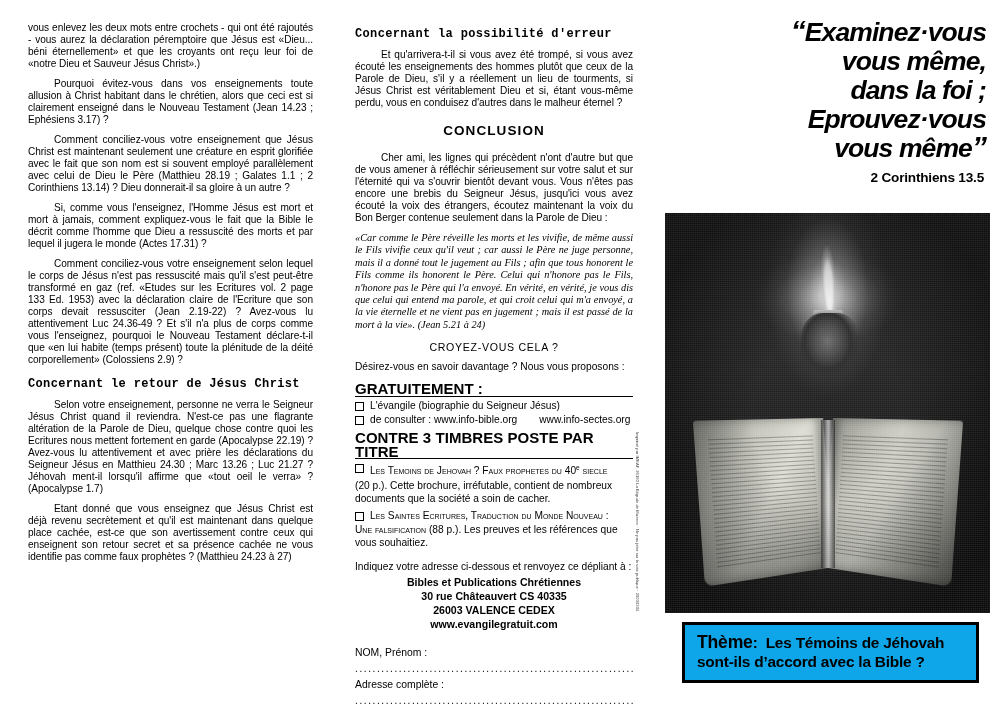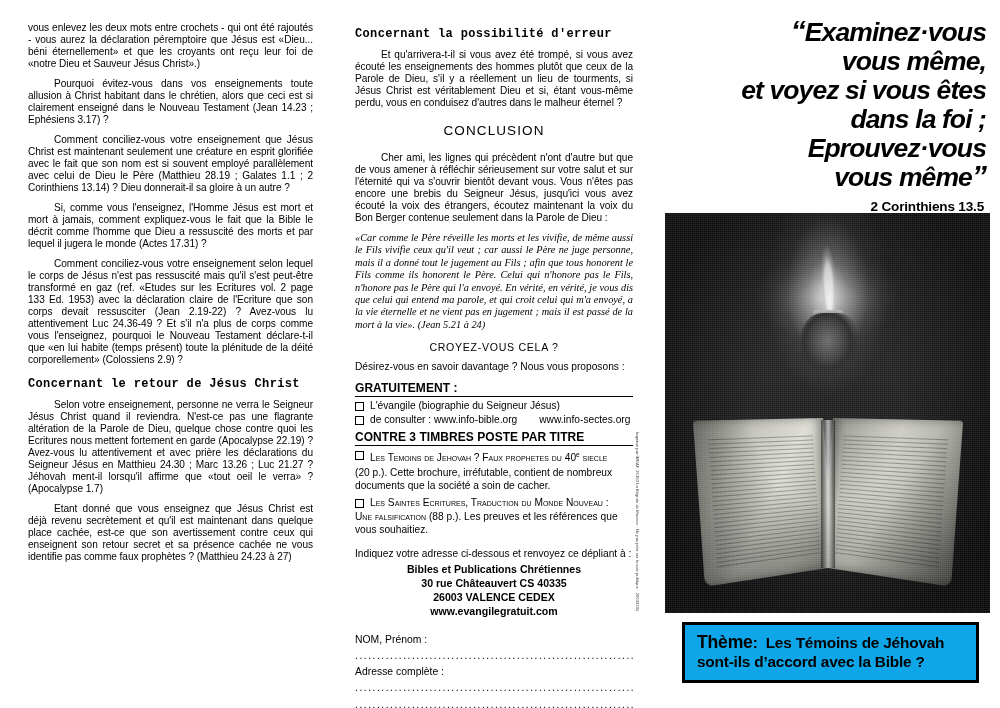--- a/index.html
+++ b/index.html
@@ -50,21 +50,21 @@
     font-weight: bold;
     letter-spacing: 0.35px;
     margin: 12px 0 8px 0;
     line-height: 13px;
   }
   h2.sect.tight { margin-top: 10px; }
 
   .conclusion-head {
     text-align: center;
     font-size: 13.5px;
-    font-weight: normal;
+    font-weight: bold;
     letter-spacing: 1.1px;
     margin: 14px 0 14px 0;
   }
 
   .scripture {
     font-family: "Liberation Serif", serif;
     font-style: italic;
     font-size: 10.3px;
     line-height: 12.4px;
     text-align: justify;
@@ -86,21 +86,21 @@
   }
 
   
   .offer {
     font-family: "Liberation Sans", sans-serif;
     font-size: 10.2px;
     line-height: 13.2px;
   }
   .offer-head {
     font-weight: bold;
-    font-size: 12px;
+    font-size: 15px;
     border-bottom: 1.6px solid #000;
     padding-bottom: 0.5px;
     margin-bottom: 2px;
     letter-spacing: 0.05px;
   }
   .offer-row {
     display: flex;
     align-items: flex-start;
     gap: 6px;
     margin: 1px 0;
@@ -474,21 +474,20 @@
     </div>
   </div>
 
   <div id="printer-credit">Imprimé par IMEAF, 26160 La Bégude de Mazenc · Ne pas jeter sur la voie publique · 20030304</div>
 
   <div class="col" id="col3">
 
     <div id="headline">
       <div class="hl-line"><span class="openq">“</span><span>Examinez·vous</span></div>
       <div class="hl-line">vous même,</div>
-      <div class="hl-line">et voyez si vous êtes</div>
       <div class="hl-line">dans la foi ;</div>
       <div class="hl-line">Eprouvez·vous</div>
       <div class="hl-line"><span>vous même</span><span class="closeq">”</span></div>
       <div class="ref">2 Corinthiens 13.5</div>
     </div>
 
   </div>
 
   <div id="photo">
     <div class="flame-glow"></div>

